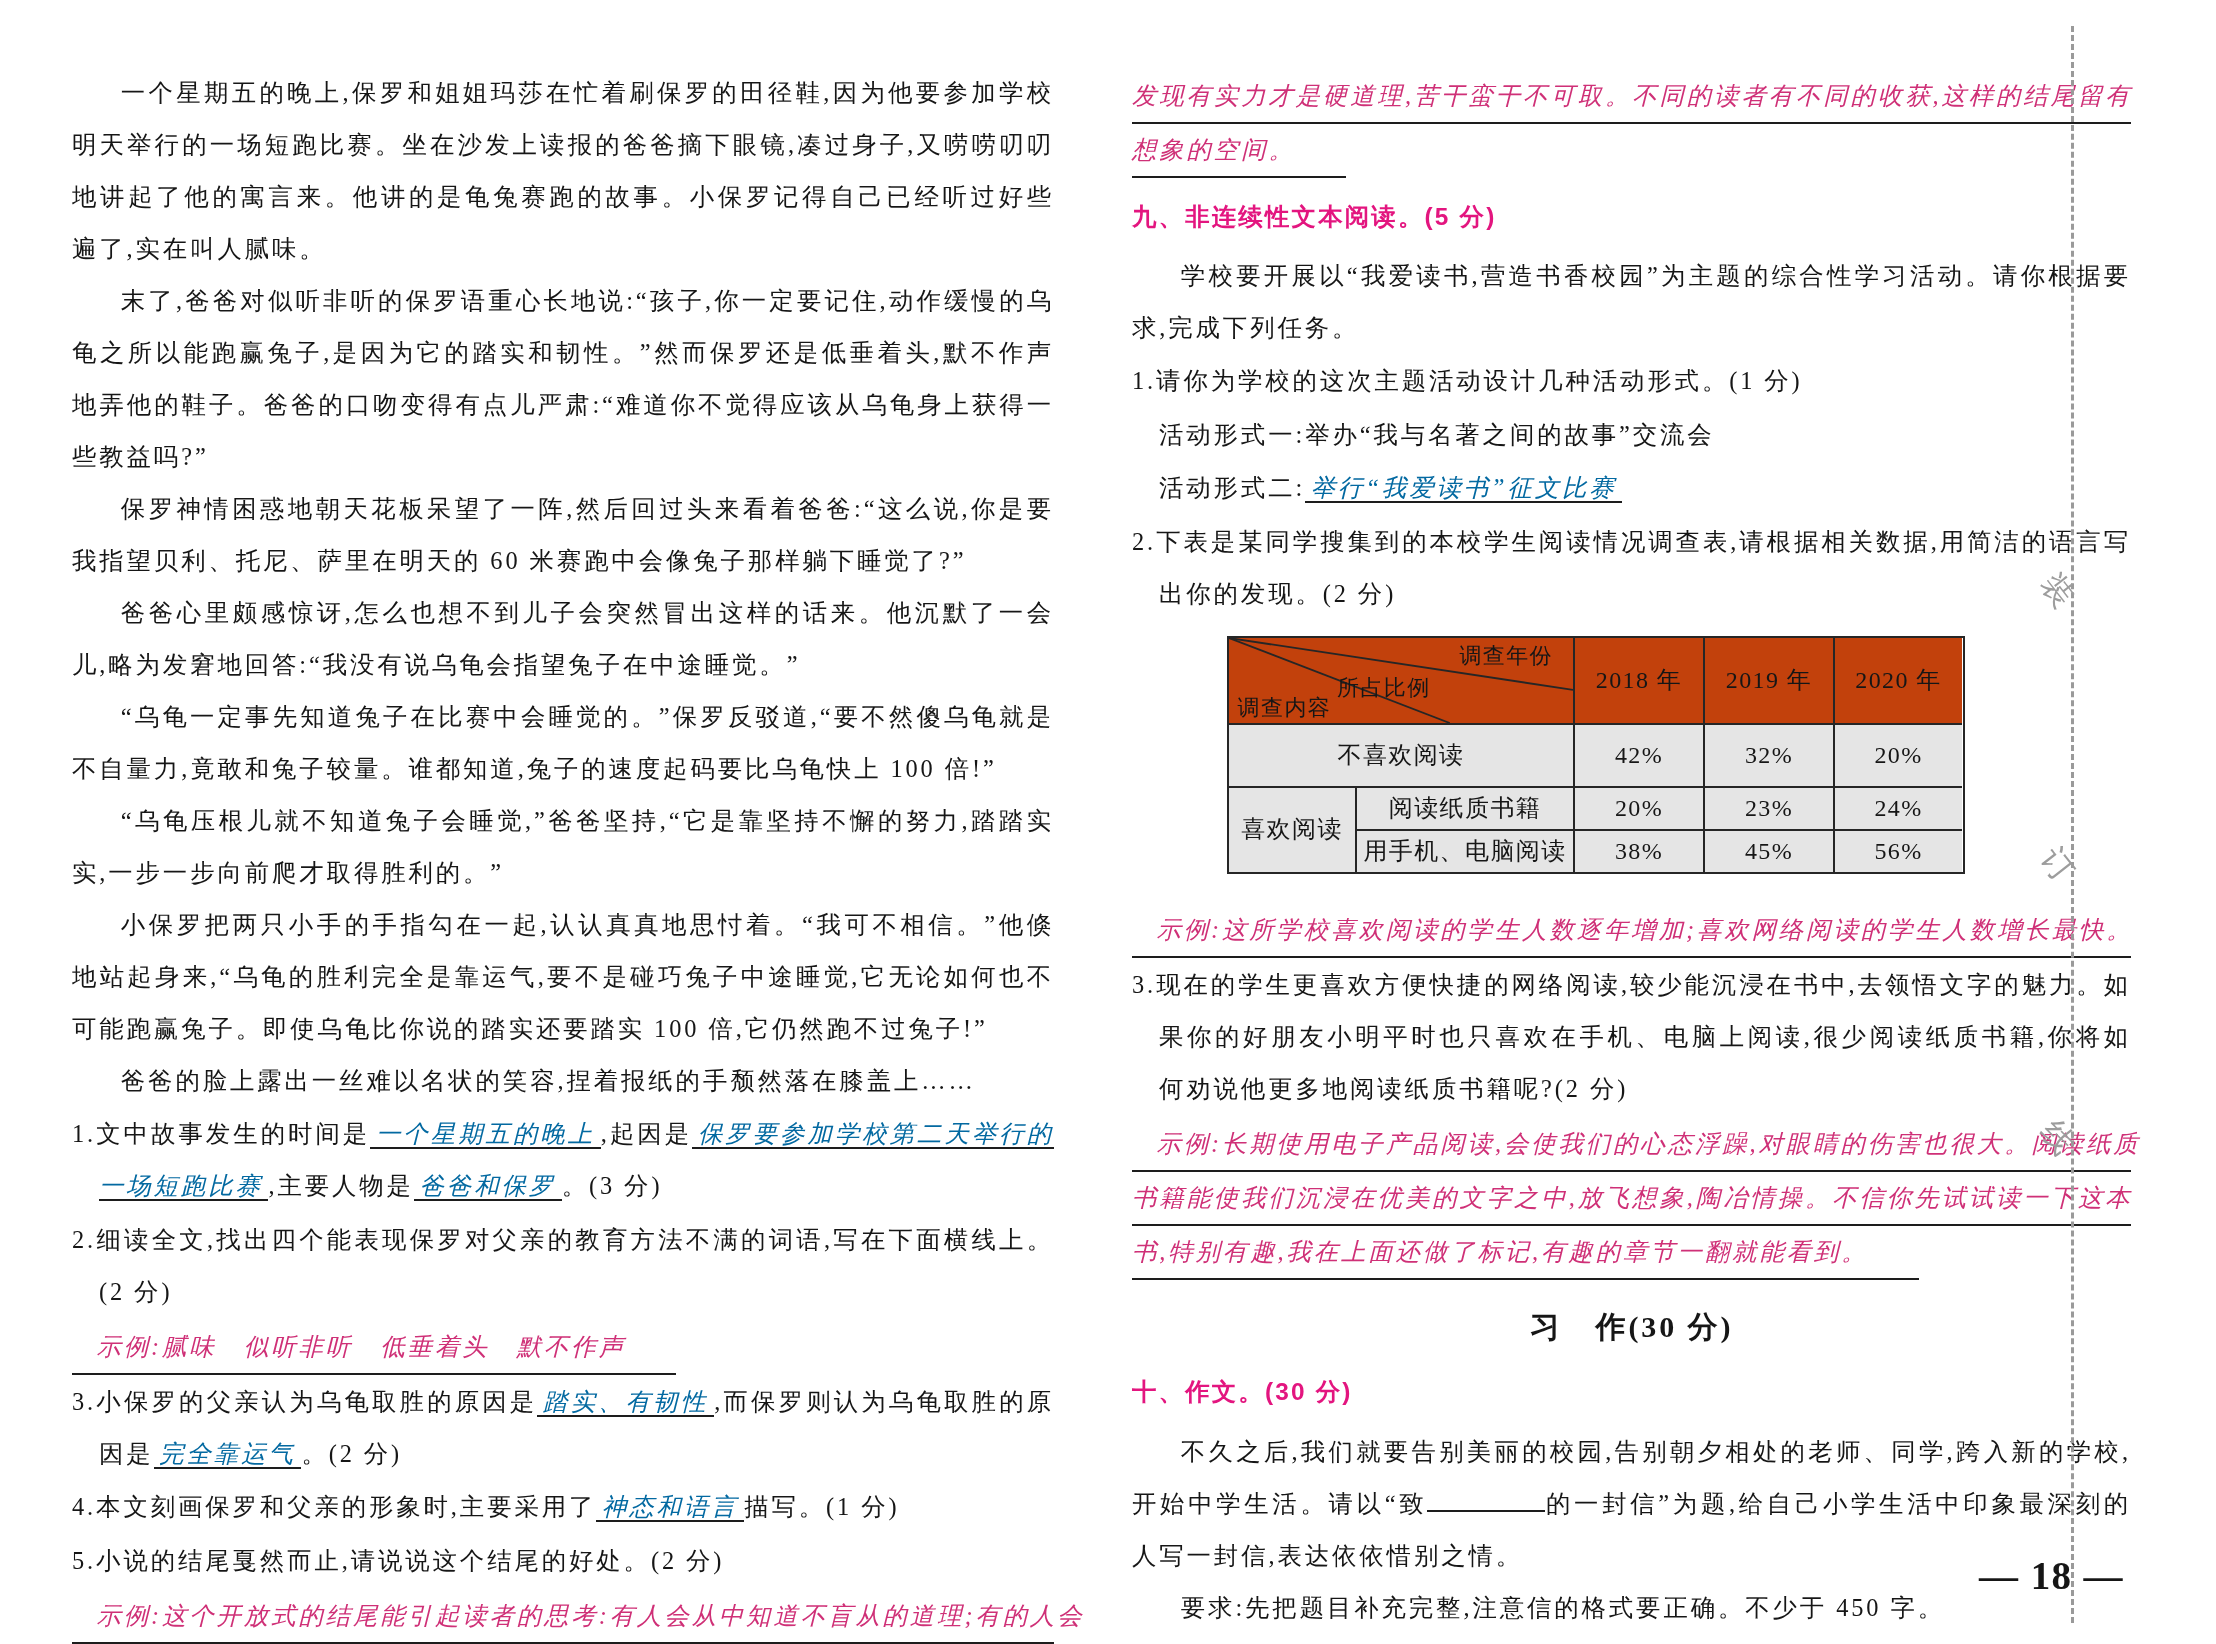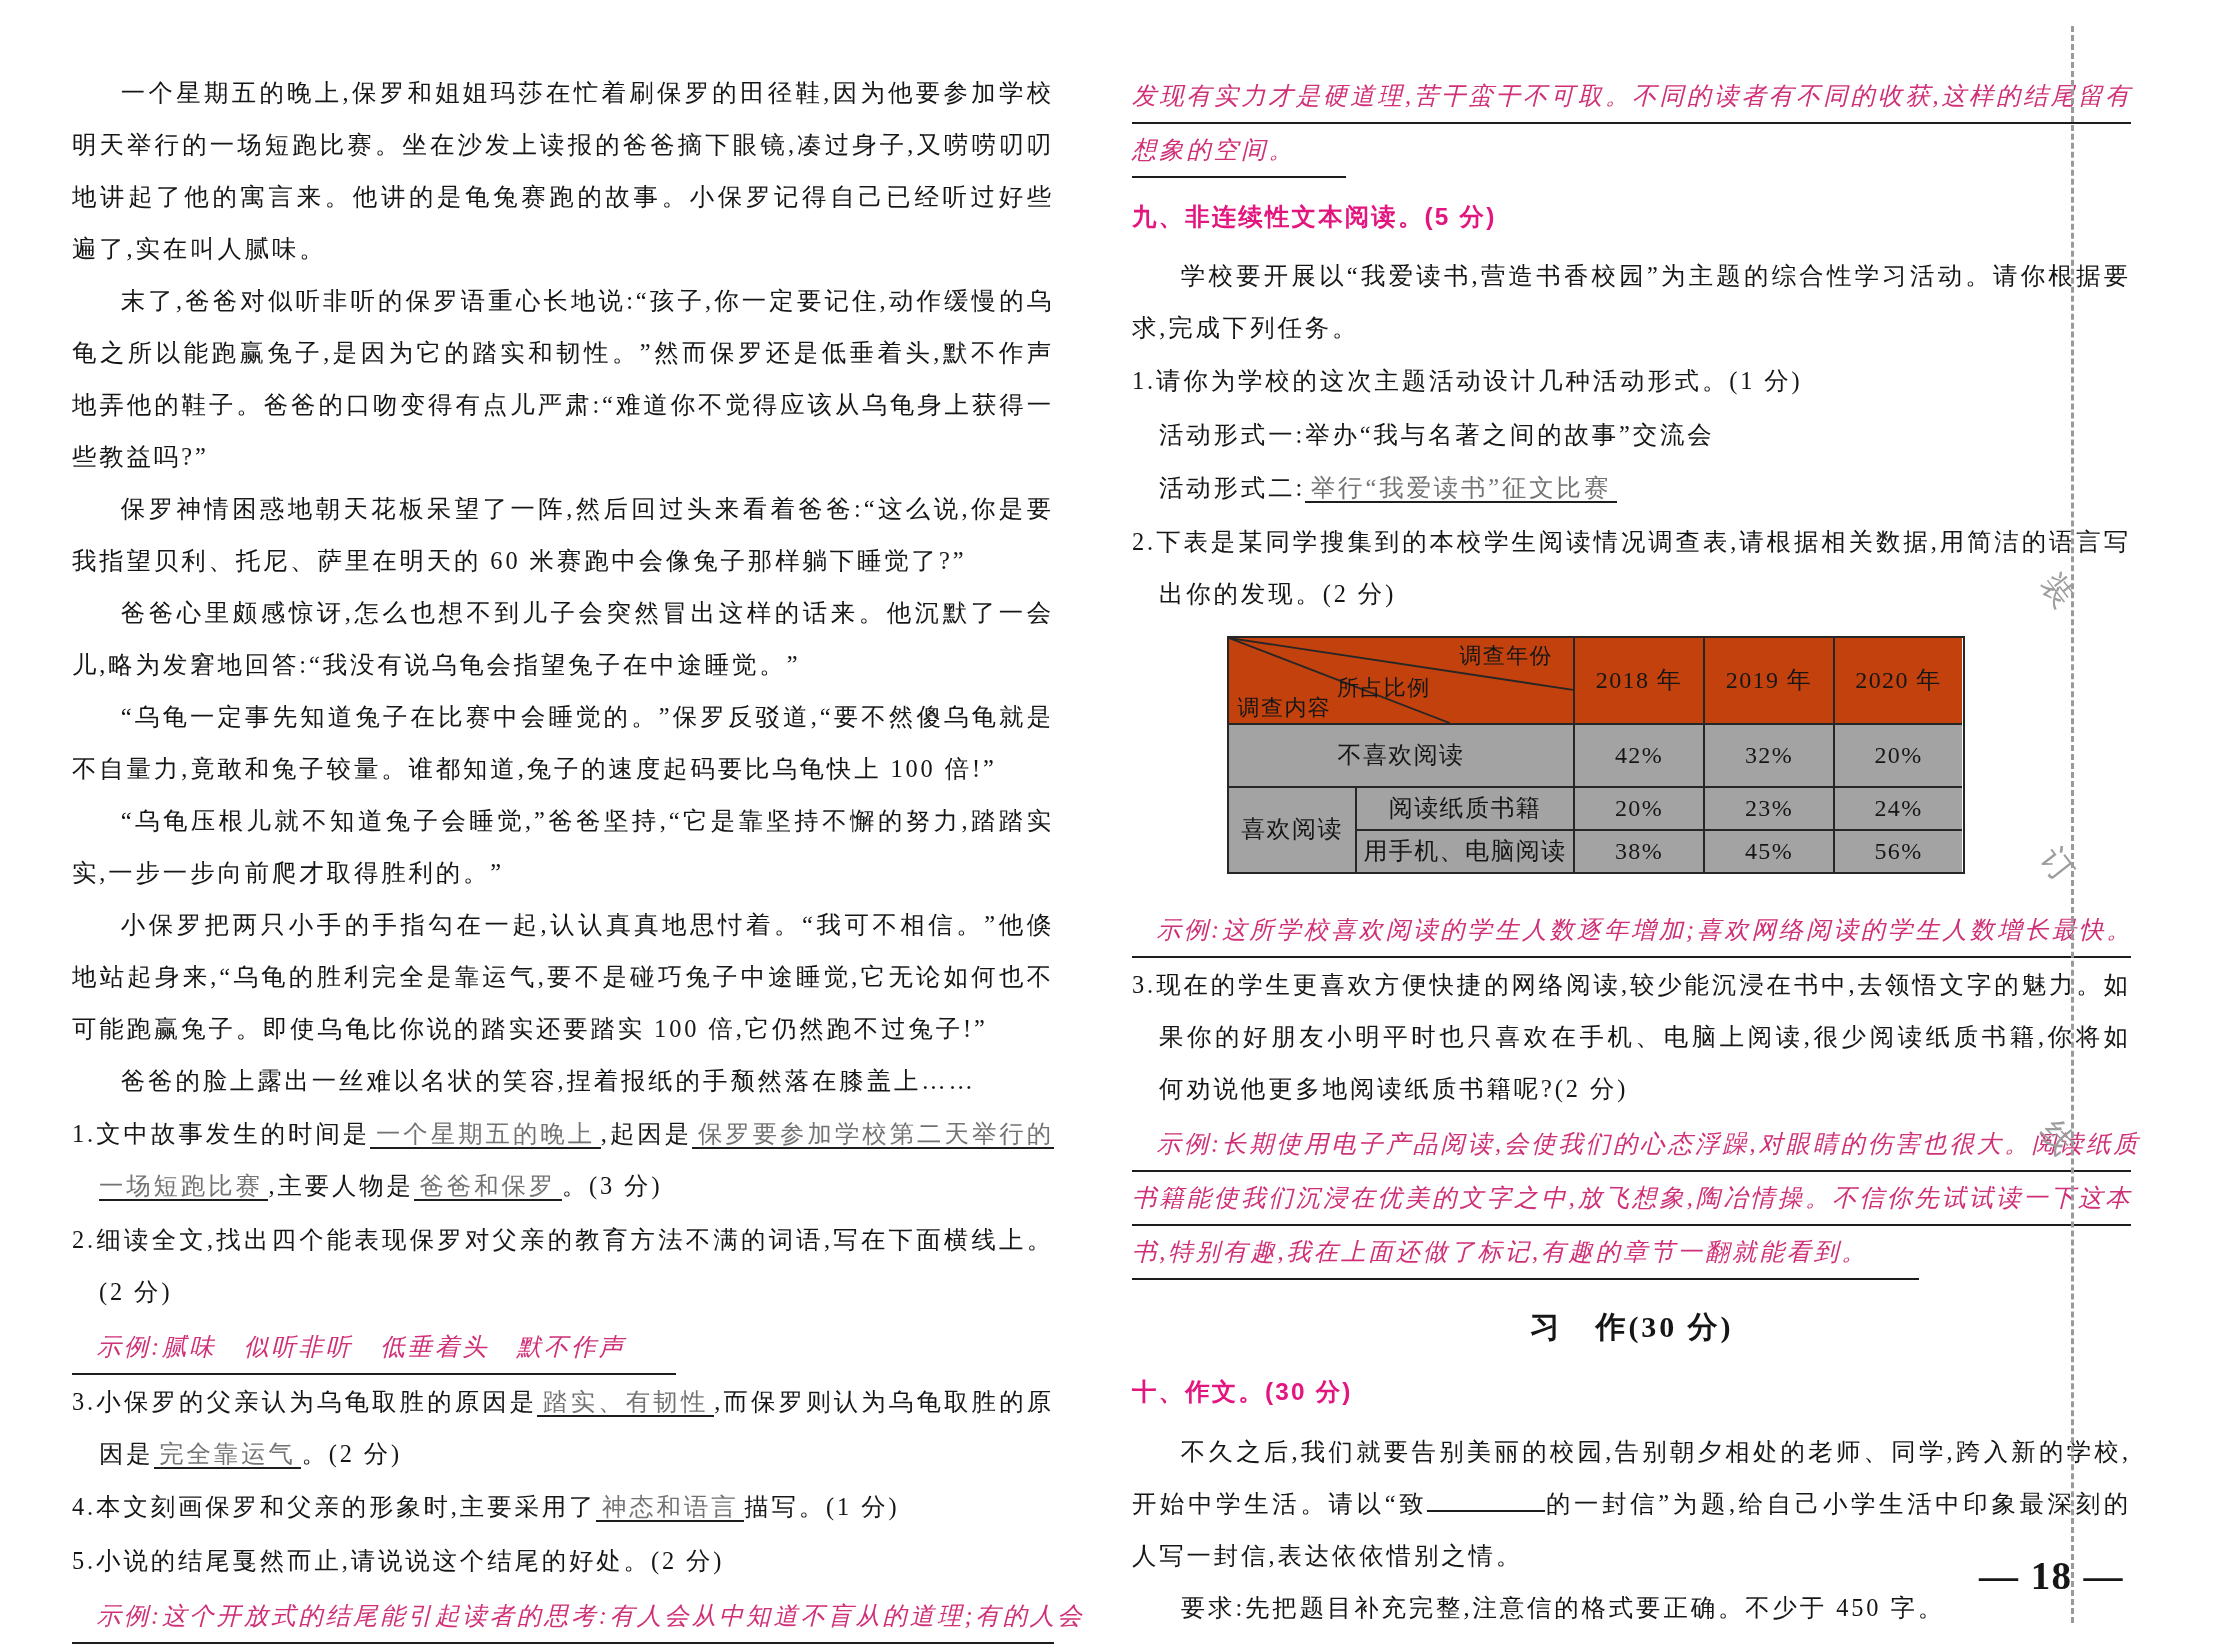--- a/index.html
+++ b/index.html
@@ -23,23 +23,24 @@
   }
   .col-left  { left: 72px;  width: 982px; }
   .col-right { left: 1132px; width: 999px; }
 
   .para { text-indent: 2em; }
   .q { padding-left: 27px; text-indent: -27px; margin-top: 1.4px; }
   .plain { margin-top: 1.4px; }
   .indent1 { padding-left: 27px; }
 
   .blank {
-    color: #737373;
+    color: #0369a1;
     border-bottom: 2.2px solid #1d1d1d;
     padding: 0 5.7px;
+    font-style: italic;
   }
   .blank-empty {
     display: inline-block;
     width: 118px;
     border-bottom: 2.2px solid #1d1d1d;
     height: 24.4px;
     vertical-align: baseline;
   }
   .ansline {
     color: #cf3077;
@@ -84,21 +85,21 @@
     letter-spacing: 1.4px;
     line-height: 1.2;
   }
   .cell {
     display: flex;
     align-items: center;
     justify-content: center;
     font-size: 24px;
     border-left: 2.2px solid #262626;
     border-top: 2.2px solid #262626;
-    background: #a3a3a3;
+    background: #e5e5e5;
     text-align: center;
   }
   .cell.row1 { border-top: none; }
   .cell.colA { border-left: none; }
   .cell.hdr { background: #c2410c; }
   .cell.hdr-bottom { border-top-width: 2.9px; }
   .corner {
     position: relative;
     grid-column: 1 / 3;
     display: block;

